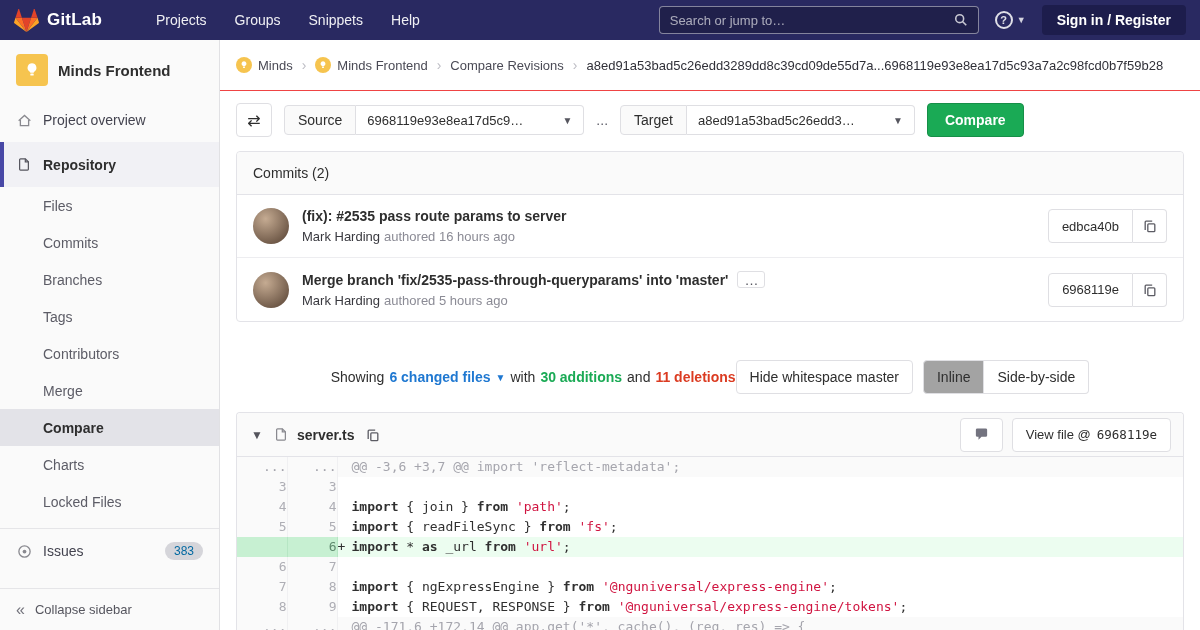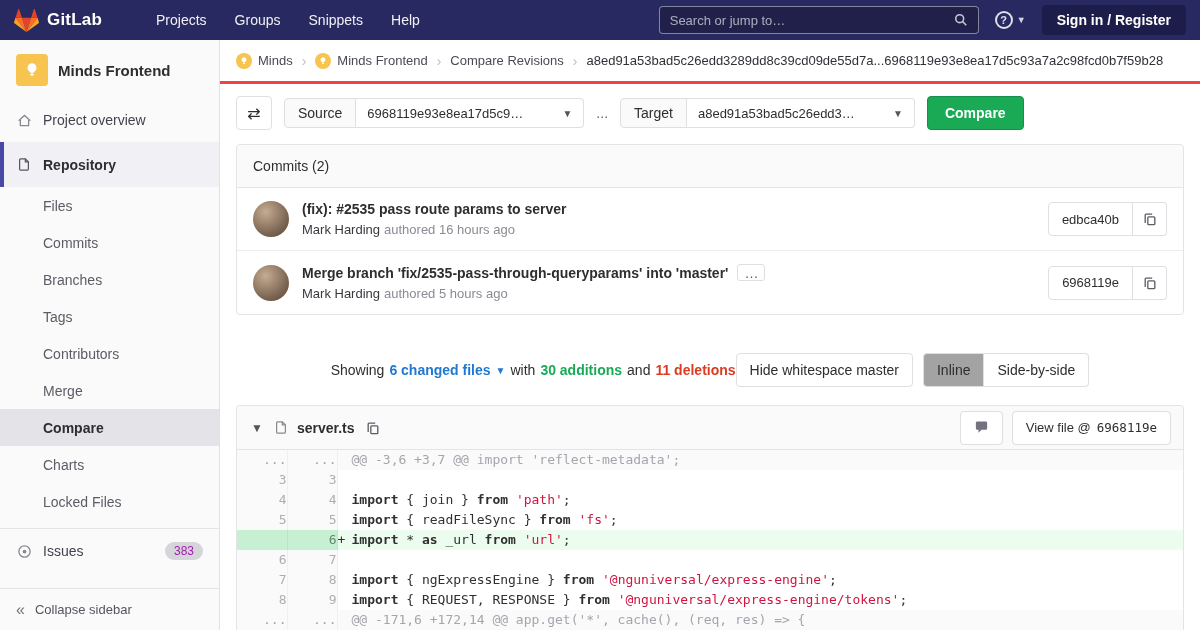--- a/index.html
+++ b/index.html
@@ -33,27 +33,27 @@
   .project-avatar{width:32px;height:32px;border-radius:4px;background:#f6c44f;display:flex;align-items:center;justify-content:center;flex-shrink:0}
   .project-name{font-weight:700;font-size:15px;color:#2e2e2e}
   .side-item{display:flex;align-items:center;height:44px;padding:0 16px;color:#43434f;gap:11px;font-size:14px}
   .s-icon{width:16px;height:16px;display:flex;align-items:center;justify-content:center;color:#89898f;flex-shrink:0}
   .repo-item{height:45px;font-weight:700;color:#2e2e2e;border-left:4px solid #4848a6;padding-left:12px;background:#f1f1f5}
   .submenu{list-style:none}
   .submenu li{height:37px;display:flex;align-items:center;padding-left:43px;font-size:14px;color:#5c5c66;cursor:pointer}
   .submenu li.active{background:#e3e3e8;color:#2e2e2e;font-weight:700}
   .side-divider{height:1px;background:#e5e5e8;margin:8px 0 0}
   .issues-row{height:44px}
-  .badge{margin-left:auto;background:#d5d5da;border-radius:9px;padding:2px 9px;font-size:12px;color:#a21caf}
+  .badge{margin-left:auto;background:#d5d5da;border-radius:9px;padding:2px 9px;font-size:12px;color:#0369a1}
   .collapse-row{margin-top:auto;border-top:1px solid #e5e5e8;height:42px;display:flex;align-items:center;padding:0 16px;gap:10px;color:#55555e;font-size:13px;cursor:pointer}
   .collapse-icon{font-size:16px;color:#73737c;line-height:1}
 
   
   .main{flex:1;display:flex;flex-direction:column;overflow:hidden;background:#fff}
-  .breadcrumbs{height:44px;border-bottom:3px solid #ef4444;display:flex;align-items:center;padding:4px 16px;font-size:13px;color:#4a4a55;flex-shrink:0}
+  .breadcrumbs{height:51px;border-bottom:1px solid #ef4444;display:flex;align-items:center;padding:4px 16px;font-size:13px;color:#4a4a55;flex-shrink:0}
   .crumb{display:flex;align-items:center;gap:6px}
   .crumb-sep{color:#bdbdc4;margin:0 9px;font-size:14px}
   .mini-avatar{width:16px;height:16px;border-radius:50%;background:#f6c44f;display:flex;align-items:center;justify-content:center;flex-shrink:0}
   .crumb-current{color:#303038}
   .content{padding:12px 16px 0;flex:1;overflow:hidden}
 
   
   .compare-form{display:flex;align-items:center;gap:12px;margin-bottom:14px}
   .icon-btn{height:34px;width:36px;border:1px solid #dfdfe3;border-radius:4px;background:#fff;display:flex;align-items:center;justify-content:center;font-size:16px;color:#2e2e2e}
   .input-group{display:flex;height:30px}

